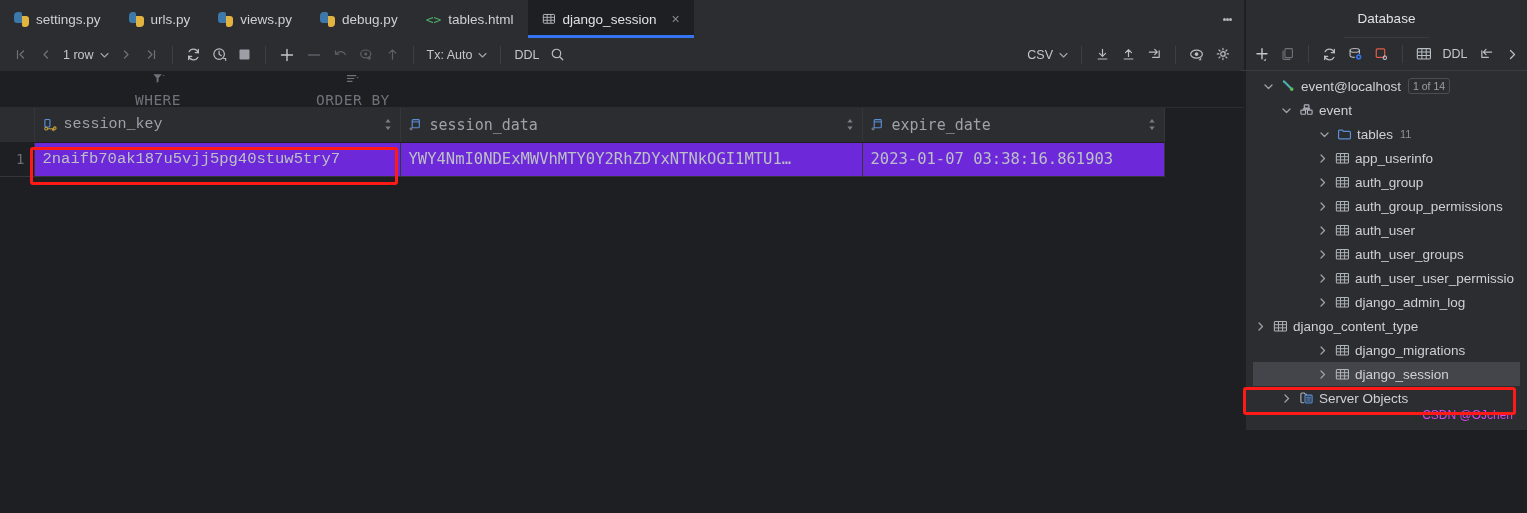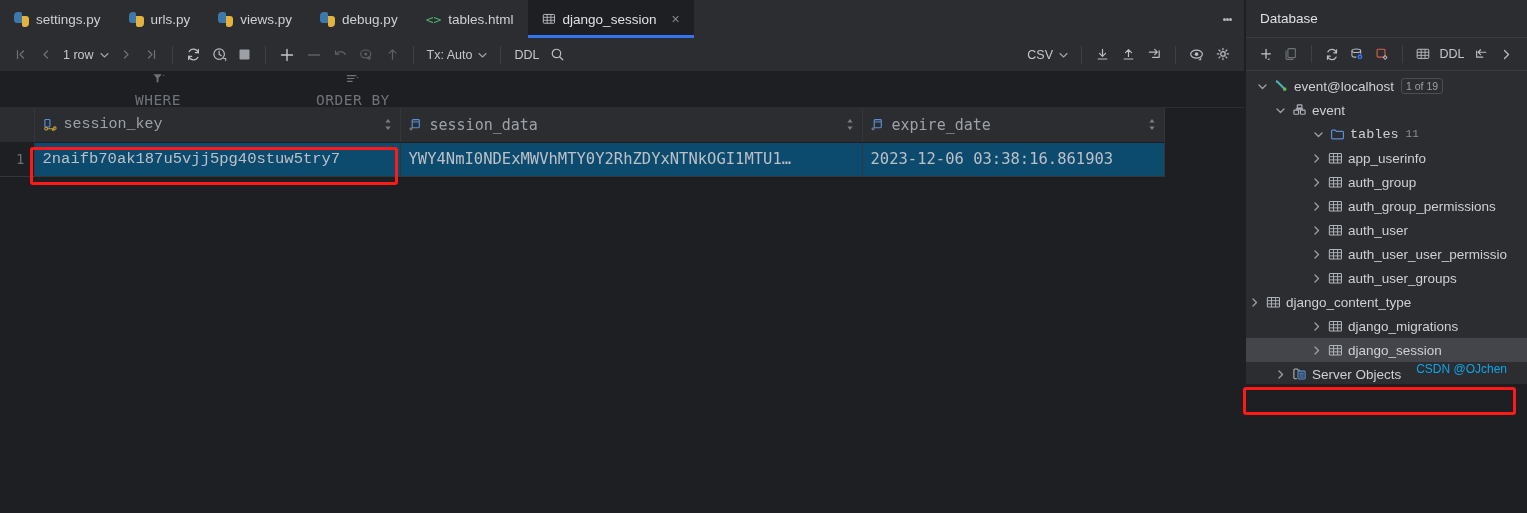--- a/index.html
+++ b/index.html
@@ -117,46 +117,47 @@
   }
   table.grid th {
     background: #2b2d30; color: #9ea2a9; font-size: 15px;
     border-bottom: 1px solid #1e1f22;
   }
   table.grid th.corner { width: 34px; background: #2b2d30; border-right: 1px solid #343638; }
   table.grid td.rownum {
     width: 34px; background: #1e1f22; color: #6b6f76;
     font-size: 14px; text-align: right; padding-right: 9px;
   }
-  table.grid td { background: #0c4a6e; color: #bcc0c6; font-size: 15.5px; }
+  table.grid td { background: #6d28d9; color: #bcc0c6; font-size: 15.5px; }
   .th-inner { display: flex; align-items: center; gap: 6px; height: 100%; }
   .th-name { flex: 1; overflow: hidden; text-overflow: ellipsis; }
   .sort-arrows {
     color: #7a7e85; font-size: 9px; line-height: 7px; text-align: center; flex: none;
     display: flex; flex-direction: column;
   }
   .col-1 { width: 366px; font-family: Liberation Mono, monospace; }
   .col-2 { width: 462px; }
   .col-3 { width: 302px; }
 
   
   .annot {
     position: absolute; border: 3px solid #ff1a17;
     border-radius: 3px; pointer-events: none; z-index: 40;
   }
   #annot-cell { left: 30px; top: 147px; width: 368px; height: 38px; }
   #annot-tree { left: 1243px; top: 387px; width: 273px; height: 28px; }
 
   
   .dbpanel {
-    width: 282px; height: 384px;
+    width: 282px; height: 430px;
     background: #2b2d30;
     display: flex; flex-direction: column;
     border-left: 1px solid #1e1f22;
     position: relative;
+    align-items: center;
   }
   .db-header {
     height: 38px; min-height: 38px;
     display: flex; align-items: center;
     padding: 0 14px;
     color: #dfe1e5; font-size: 13.5px;
     border-bottom: 1px solid #393b40;
   }
   .db-toolbar {
     height: 33px; min-height: 33px;
@@ -177,22 +178,22 @@
     width: 16px; flex: none; display: flex; align-items: center; justify-content: center;
     color: #9da1a8; font-size: 9px;
   }
   .tree-label { margin-left: 5px; overflow: hidden; text-overflow: clip; }
   .badge {
     margin-left: 7px; font-size: 10.5px; color: #9aa0a6;
     border: 1px solid #4a4d52; border-radius: 3px; padding: 0 4px; line-height: 14px;
   }
   .count { margin-left: 7px; font-size: 11px; color: #8b8f96; }
   .watermark {
-    position: absolute; right: 20px; bottom: 8px;
-    font-size: 12px; color: #0ea5e9;
+    position: absolute; right: 14px; bottom: 8px;
+    font-size: 12px; color: #d946ef;
   }
 </style>
 </head>
 <body>
 
 <div class="app">
 
   <div class="editor-area">
 
     <div class="tabbar" id="tabbar">
@@ -468,21 +469,21 @@
                 </span>
               </div>
             </th>
           </tr>
         </thead>
         <tbody>
           <tr>
             <td class="rownum">1</td>
             <td class="col-1">2naifb70ak187u5vjj5pg40stuw5try7</td>
             <td class="col-2">YWY4NmI0NDExMWVhMTY0Y2RhZDYxNTNkOGI1MTU1…</td>
-            <td class="col-3">2023-12-06 03:38:16.861903</td>
+            <td class="col-3">2023-01-07 03:38:16.861903</td>
           </tr>
         </tbody>
       </table>
     </div>
   </div>
 
   <div class="dbpanel">
     <div class="db-header">
       <span>Database</span>
     </div>
@@ -554,39 +555,39 @@
             </svg>
           </span>
           <span class="ic" style="margin-left: 4px;">
             <svg width="15" height="14" viewBox="0 0 16 15">
               <path d="M3 2.4 10 9.4" stroke="#4ab3b0" stroke-width="2.2" stroke-linecap="round"></path>
               <path d="M2.2 1.6 4.4 3.6 2.6 4.2z" fill="#4ab3b0"></path>
               <circle cx="11.4" cy="10.8" r="2" fill="#5bb85b"></circle>
             </svg>
           </span>
           <span class="tree-label">event@localhost</span>
-          <span class="badge">1 of 19</span>
+          <span class="badge">1 of 14</span>
         </div>
         <div class="tree-row" style="padding-left: 26px;">
           <span class="twisty">
             <svg width="11" height="11" viewBox="0 0 11 11">
               <path d="M2 4 5.5 7.5 9 4" stroke="#9da1a8" stroke-width="1.3" fill="none" stroke-linecap="round" stroke-linejoin="round"></path>
             </svg>
           </span>
           <span class="ic" style="margin-left: 4px;">
             <svg width="15" height="14" viewBox="0 0 16 15">
               <rect x="2" y="7.6" width="5" height="4.4" rx=".8" stroke="#b0b4bb" stroke-width="1.2" fill="none"></rect>
               <rect x="9" y="7.6" width="5" height="4.4" rx=".8" stroke="#b0b4bb" stroke-width="1.2" fill="none"></rect>
               <rect x="5.6" y="2" width="5" height="3.4" rx=".8" stroke="#b0b4bb" stroke-width="1.2" fill="none"></rect>
               <path d="M8 5.4v1.4M4.5 6.8h7v-1h-7z" stroke="#b0b4bb" stroke-width="1" fill="none"></path>
             </svg>
           </span>
           <span class="tree-label">event</span>
         </div>
-        <div class="tree-row" style="padding-left: 64px; font-family: Liberation Mono, monospace;">
+        <div class="tree-row" style="padding-left: 64px;">
           <span class="twisty">
             <svg width="11" height="11" viewBox="0 0 11 11">
               <path d="M2 4 5.5 7.5 9 4" stroke="#9da1a8" stroke-width="1.3" fill="none" stroke-linecap="round" stroke-linejoin="round"></path>
             </svg>
           </span>
           <span class="ic" style="margin-left: 4px;">
             <svg width="15" height="13" viewBox="0 0 16 14">
               <path d="M1.6 3.2a1 1 0 0 1 1-1h3l1.2 1.4h6.6a1 1 0 0 1 1 1v6a1 1 0 0 1-1 1H2.6a1 1 0 0 1-1-1z" stroke="#5a8fd6" stroke-width="1.3" fill="none"></path>
             </svg>
           </span>
@@ -654,35 +655,49 @@
             <svg width="11" height="11" viewBox="0 0 11 11">
               <path d="M4 2 7.5 5.5 4 9" stroke="#9da1a8" stroke-width="1.3" fill="none" stroke-linecap="round" stroke-linejoin="round"></path>
             </svg>
           </span>
           <span class="ic" style="margin-left: 4px;">
             <svg width="15" height="13" viewBox="0 0 17 15">
               <rect x="1.4" y="1.8" width="14" height="11" rx="1" stroke="#b0b4bb" stroke-width="1.2" fill="none"></rect>
               <path d="M1.4 5.4h14M1.4 9.1h14M6.2 1.8v11M10.9 1.8v11" stroke="#b0b4bb" stroke-width="1.1"></path>
             </svg>
           </span>
+          <span class="tree-label">auth_user_groups</span>
+        </div>
+        <div class="tree-row" style="padding-left: 62px;">
+          <span class="twisty">
+            <svg width="11" height="11" viewBox="0 0 11 11">
+              <path d="M4 2 7.5 5.5 4 9" stroke="#9da1a8" stroke-width="1.3" fill="none" stroke-linecap="round" stroke-linejoin="round"></path>
+            </svg>
+          </span>
+          <span class="ic" style="margin-left: 4px;">
+            <svg width="15" height="13" viewBox="0 0 17 15">
+              <rect x="1.4" y="1.8" width="14" height="11" rx="1" stroke="#b0b4bb" stroke-width="1.2" fill="none"></rect>
+              <path d="M1.4 5.4h14M1.4 9.1h14M6.2 1.8v11M10.9 1.8v11" stroke="#b0b4bb" stroke-width="1.1"></path>
+            </svg>
+          </span>
           <span class="tree-label">auth_user_user_permissio</span>
         </div>
         <div class="tree-row" style="padding-left: 62px;">
           <span class="twisty">
             <svg width="11" height="11" viewBox="0 0 11 11">
               <path d="M4 2 7.5 5.5 4 9" stroke="#9da1a8" stroke-width="1.3" fill="none" stroke-linecap="round" stroke-linejoin="round"></path>
             </svg>
           </span>
           <span class="ic" style="margin-left: 4px;">
             <svg width="15" height="13" viewBox="0 0 17 15">
               <rect x="1.4" y="1.8" width="14" height="11" rx="1" stroke="#b0b4bb" stroke-width="1.2" fill="none"></rect>
               <path d="M1.4 5.4h14M1.4 9.1h14M6.2 1.8v11M10.9 1.8v11" stroke="#b0b4bb" stroke-width="1.1"></path>
             </svg>
           </span>
-          <span class="tree-label">auth_user_groups</span>
+          <span class="tree-label">django_admin_log</span>
         </div>
         <div class="tree-row" style="">
           <span class="twisty">
             <svg width="11" height="11" viewBox="0 0 11 11">
               <path d="M4 2 7.5 5.5 4 9" stroke="#9da1a8" stroke-width="1.3" fill="none" stroke-linecap="round" stroke-linejoin="round"></path>
             </svg>
           </span>
           <span class="ic" style="margin-left: 4px;">
             <svg width="15" height="13" viewBox="0 0 17 15">
               <rect x="1.4" y="1.8" width="14" height="11" rx="1" stroke="#b0b4bb" stroke-width="1.2" fill="none"></rect>

